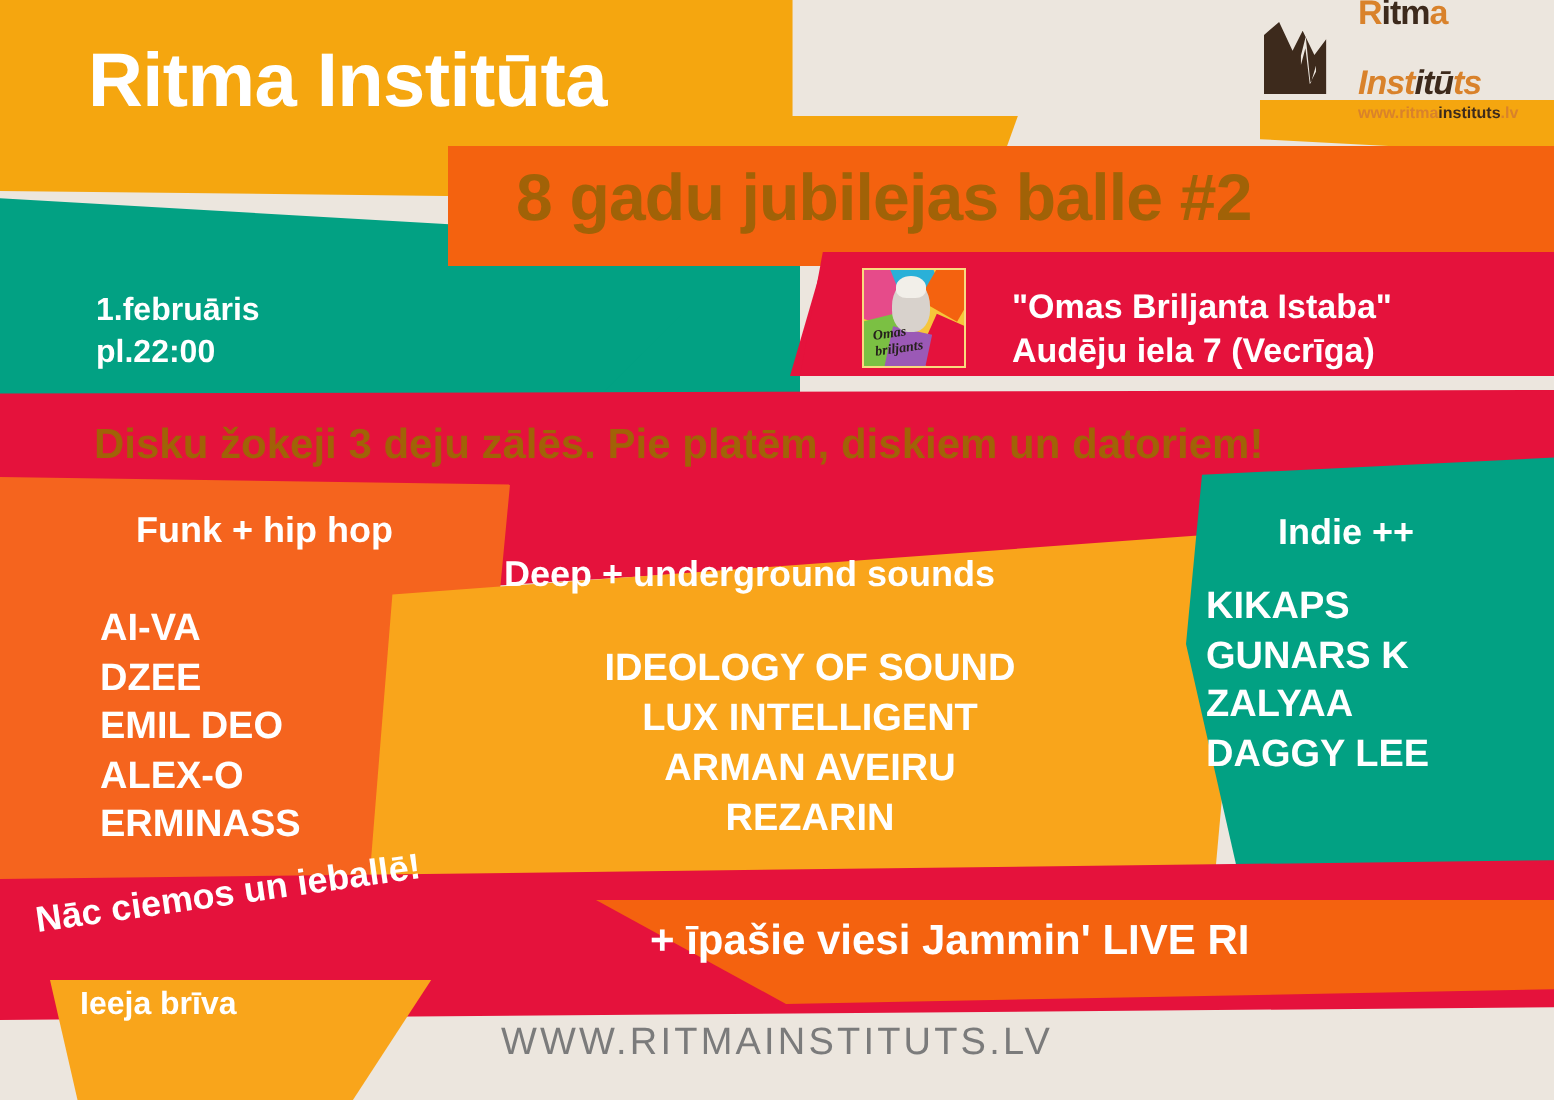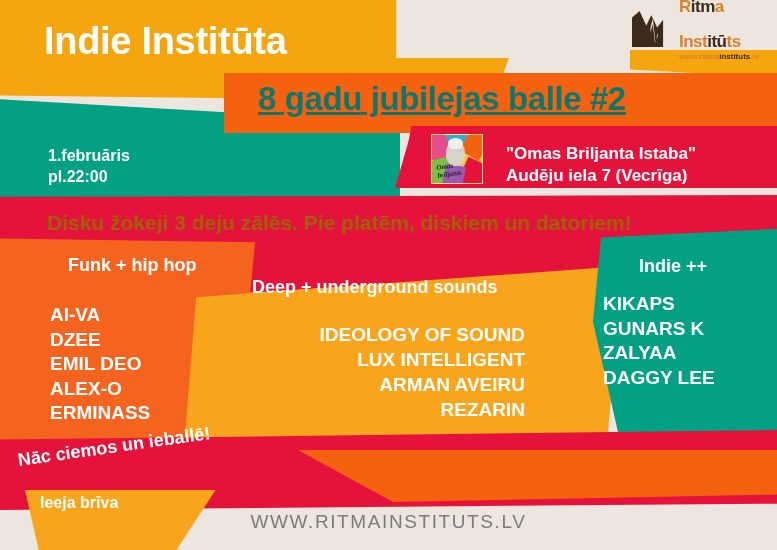--- a/index.html
+++ b/index.html
@@ -158,22 +158,21 @@
   #title-main {
     left: 44px; top: 20px;
     font-size: 38px;
     letter-spacing: -0.3px;
     color: #ffffff;
   }
   #title-sub {
     left: 258px; top: 80px;
     font-size: 33px;
     letter-spacing: -0.4px;
-    color: #0f766e;
-    text-decoration: underline;
+    color: #a16207;
   }
 
   #date-line {
     left: 48px; top: 145px;
     font-size: 16px;
     line-height: 21px;
     color: #ffffff;
     white-space: pre-line;
   }
 
@@ -207,21 +206,21 @@
   }
   #djs-left {
     left: 50px; top: 303px;
     font-size: 19px; line-height: 24.5px;
     text-align: left;
   }
   #djs-mid {
     left: 285px; top: 322px;
     width: 240px;
     font-size: 19px; line-height: 25px;
-    text-align: right;
+    text-align: center;
   }
   #djs-right {
     left: 603px; top: 292px;
     width: 160px;
     font-size: 19px; line-height: 24.5px;
     text-align: left;
   }
 
   #tag-come {
     left: 18px; top: 450px;
@@ -283,20 +282,21 @@
   }
   #logo-ri .w1 {
     font-size: 17px; font-weight: bold; letter-spacing: -0.5px;
     color: #3d2a1c;
   }
   #logo-ri .w1 .accent { color: #d9822b; }
   #logo-ri .w2 {
     font-size: 17px; font-weight: bold; letter-spacing: -0.5px;
     color: #d9822b;
     margin-top: 18px;
+    font-style: italic;
   }
   #logo-ri .w2 .accent { color: #3d2a1c; }
   #logo-ri .w3 {
     font-size: 8px; font-weight: bold; margin-top: 3px;
     color: #d9822b;
   }
   #logo-ri .w3 .accent { color: #3d2a1c; }
 
   #logo-venue {
     position: absolute;
@@ -368,21 +368,21 @@
 
   <div id="logo-ri">
     <span class="mark"></span>
     <span class="words">
       <span class="w1"><span class="accent">R</span><span>itm</span><span class="accent">a</span></span>
       <span class="w2"><span>Inst</span><span class="accent">itū</span><span>ts</span></span>
       <span class="w3"><span>www.</span><span>ritma</span><span class="accent">instituts</span><span>.lv</span></span>
     </span>
   </div>
 
-  <div class="txt" id="title-main">Indie Institūta</div>
+  <div class="txt" id="title-main">Ritma Institūta</div>
   <div class="txt" id="title-sub">8 gadu jubilejas balle #2</div>
 
   <div class="txt" id="date-line">1.februāris
 pl.22:00</div>
 
   <div id="logo-venue">
     <i class="v1"></i>
     <i class="v2"></i>
     <i class="v3"></i>
     <i class="v4"></i>
@@ -412,15 +412,16 @@
 REZARIN</div>
 
   <div class="txt genre" id="genre-right">Indie ++</div>
   <div class="djlist" id="djs-right">KIKAPS
 GUNARS K
 ZALYAA
 DAGGY LEE</div>
 
   <div class="txt" id="tag-come">Nāc ciemos un ieballē!</div>
   <div class="txt" id="tag-free">Ieeja brīva</div>
+  <div class="txt" id="guests">+ īpašie viesi Jammin' LIVE RI</div>
   <div class="txt" id="website">WWW.RITMAINSTITUTS.LV</div>
 
 </div>
 
 </body></html>

